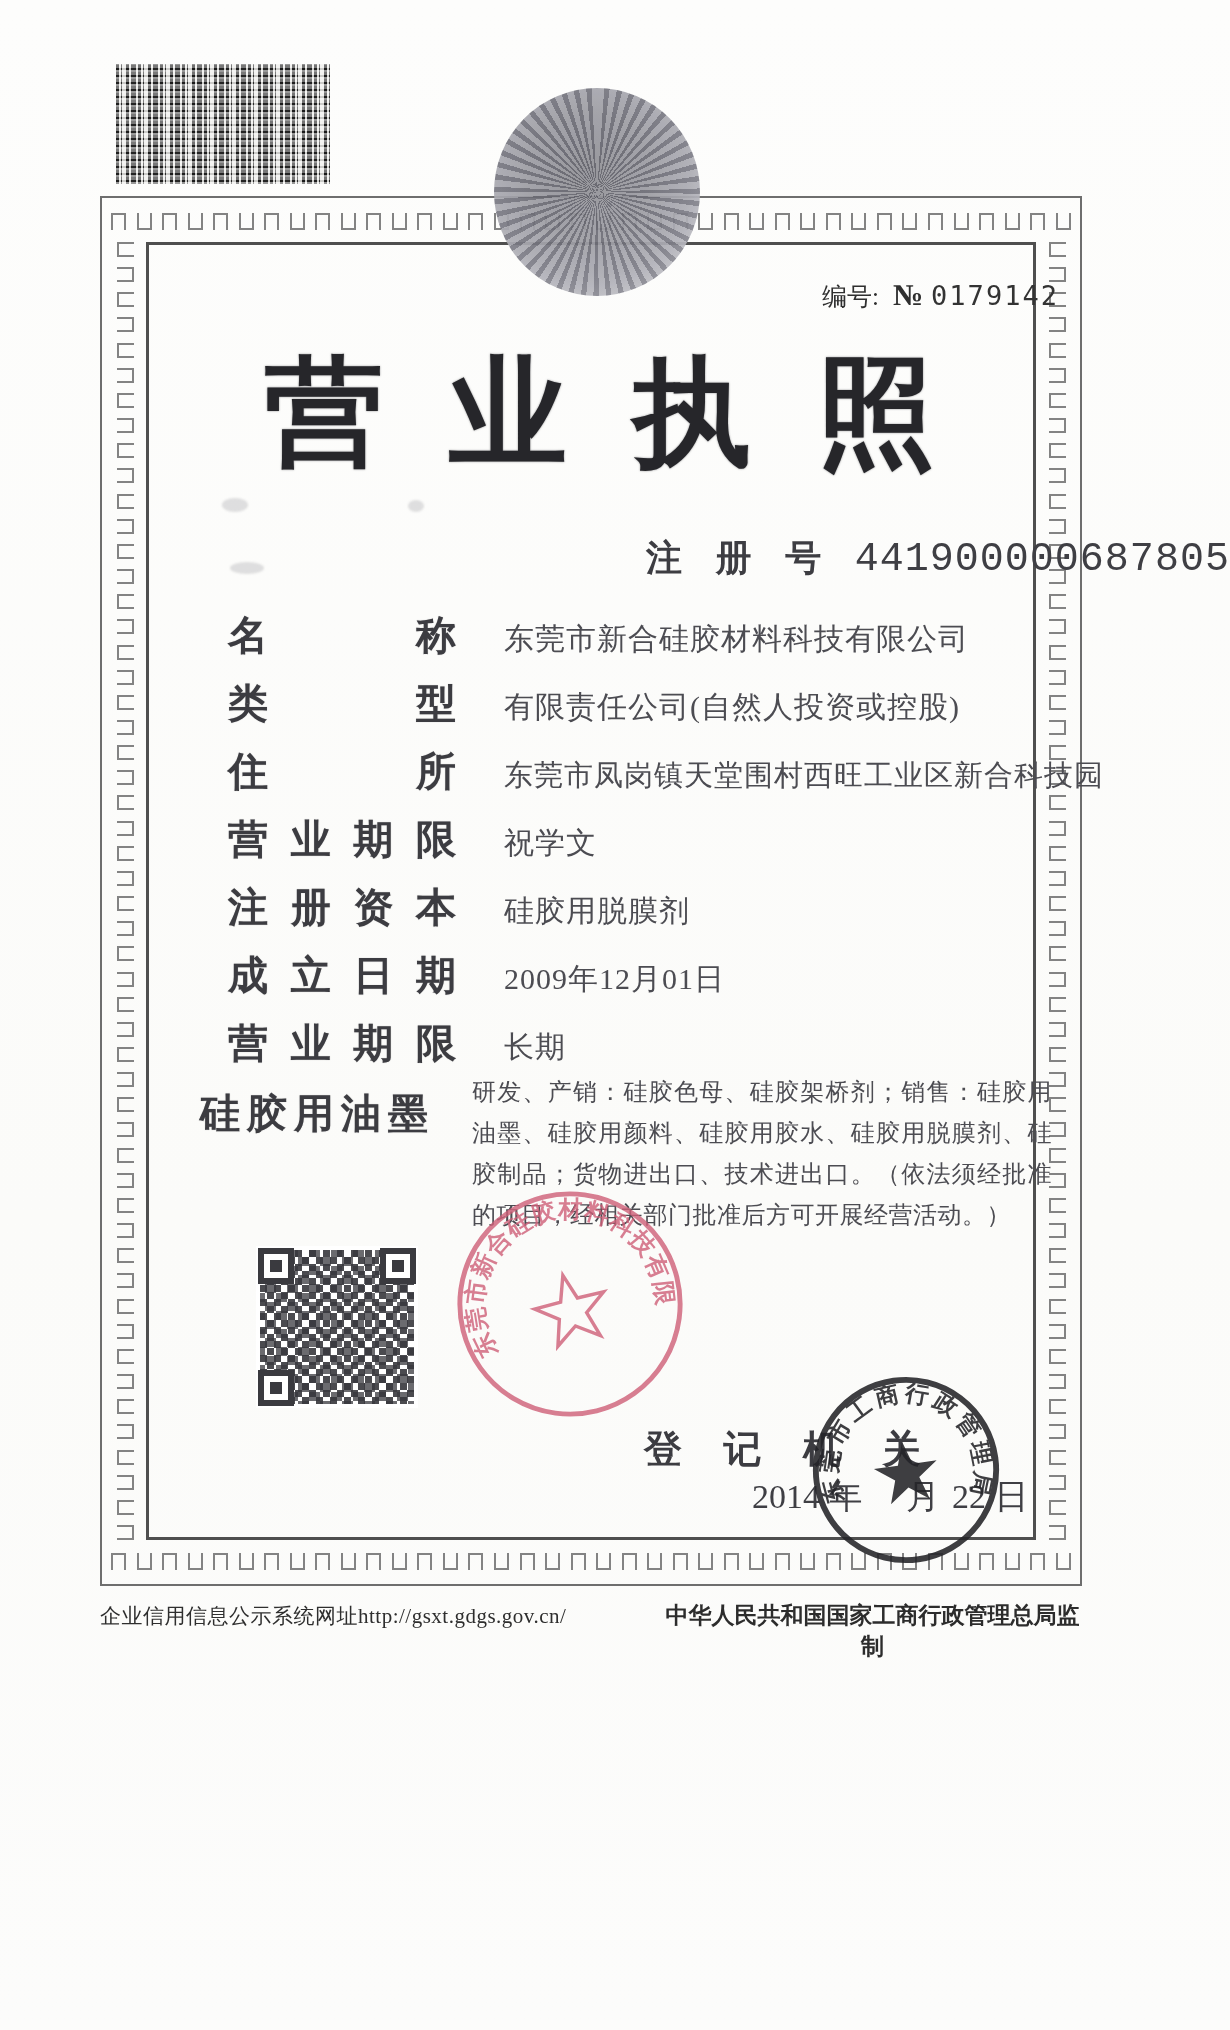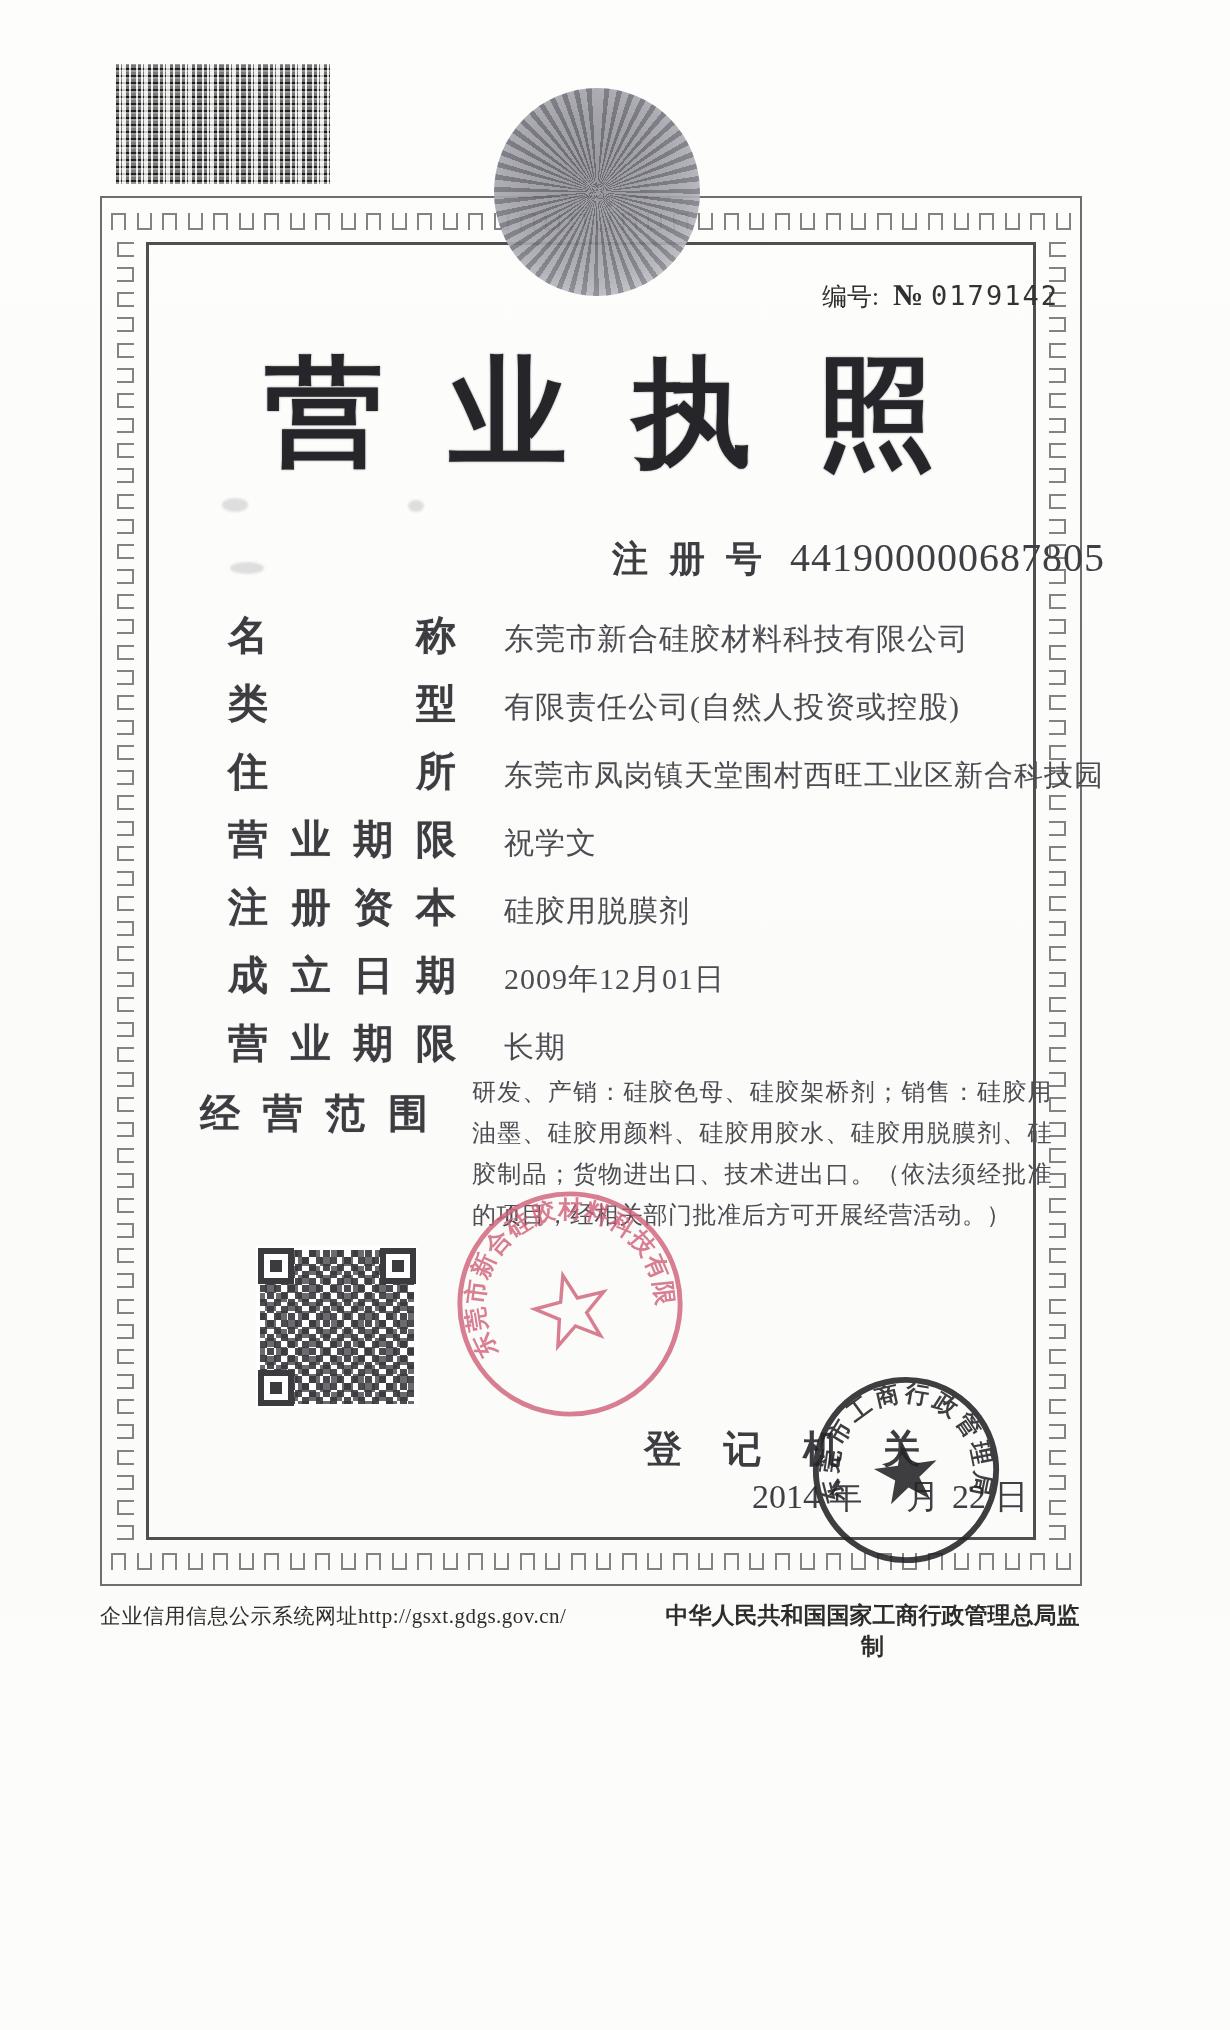--- a/index.html
+++ b/index.html
@@ -53,21 +53,21 @@
   .serial .nomark{font-weight:bold;font-size:30px;padding:0 8px 0 14px;}
   .serial .num{font-family:"DejaVu Sans Mono","Liberation Mono",monospace;font-size:27px;letter-spacing:2px;color:#333;}
 
   .title{
     left:120px;top:334px;width:960px;text-align:center;
     font-family:"Liberation Sans","DejaVu Sans",sans-serif;
     font-size:118px;font-weight:900;letter-spacing:66px;padding-left:66px;box-sizing:border-box;
     color:#26262a;text-shadow:0 0 2px rgba(30,30,35,.55);z-index:6;
   }
 
-  .regno{left:612px;top:534px;white-space:nowrap;z-index:6;}
+  .regno{left:646px;top:534px;white-space:nowrap;z-index:6;font-family:Liberation Mono, monospace;}
   .regno .lbl{font-size:36px;font-weight:bold;color:#3d3d42;letter-spacing:6px;}
   .regno .val{font-size:40px;color:#3f3f44;padding-left:18px;letter-spacing:1px;}
 
   
   .frow{left:200px;white-space:nowrap;z-index:6;margin-left:28px;}
   .frow .flabel{
     display:inline-block;width:228px;vertical-align:baseline;
     font-size:40px;font-weight:bold;color:#3c3c41;
     text-align:justify;text-align-last:justify;text-shadow:0 0 1px rgba(50,50,55,.4);
   }
@@ -347,21 +347,21 @@
   <span class="fvalue">硅胶用脱膜剂</span>
 </div>
 <div class="abs frow" style="top:948px">
   <span class="flabel">成立日期</span>
   <span class="fvalue">2009年12月01日</span>
 </div>
 <div class="abs frow" style="top:1016px">
   <span class="flabel">营业期限</span>
   <span class="fvalue">长期</span>
 </div>
-<div class="abs scopelabel">经营范围</div>
+<div class="abs scopelabel">硅胶用油墨</div>
 <div class="abs scopevalue">研发、产销：硅胶色母、硅胶架桥剂；销售：硅胶用油墨、硅胶用颜料、硅胶用胶水、硅胶用脱膜剂、硅胶制品；货物进出口、技术进出口。（依法须经批准的项目，经相关部门批准后方可开展经营活动。）</div>
 
 <div class="abs qr">
   <div class="cells"></div>
   <div class="finder tl"></div>
   <div class="finder tr"></div>
   <div class="finder bl"></div>
 </div>
 
 <svg class="abs seal seal-red" viewBox="0 0 240 240">

